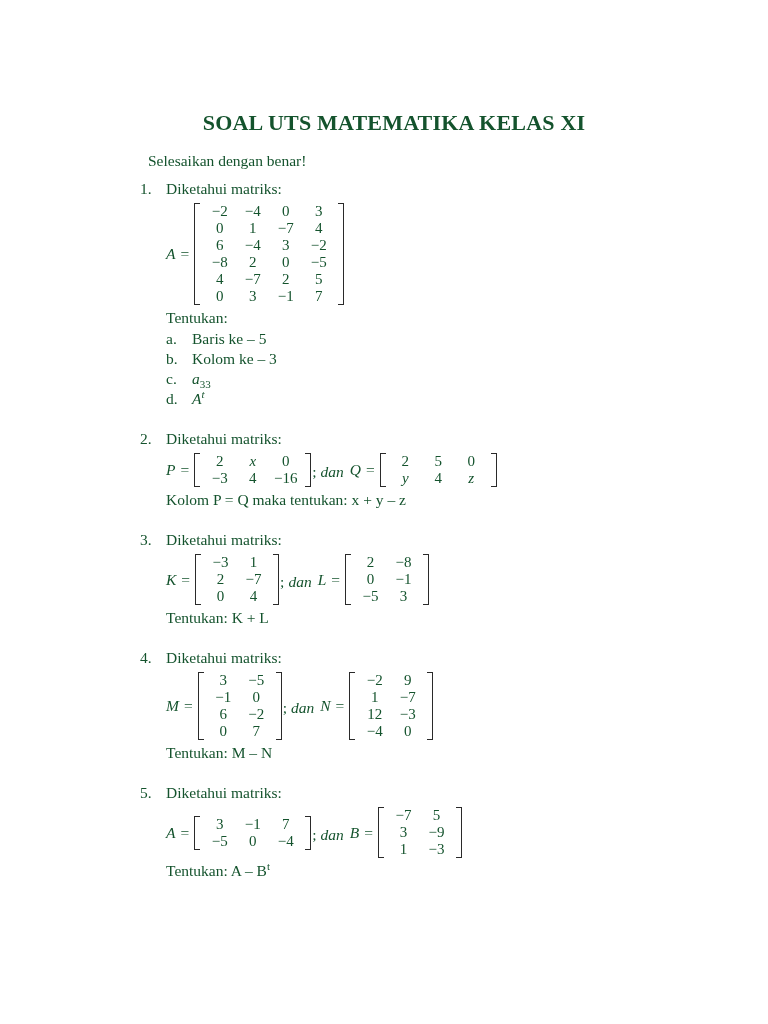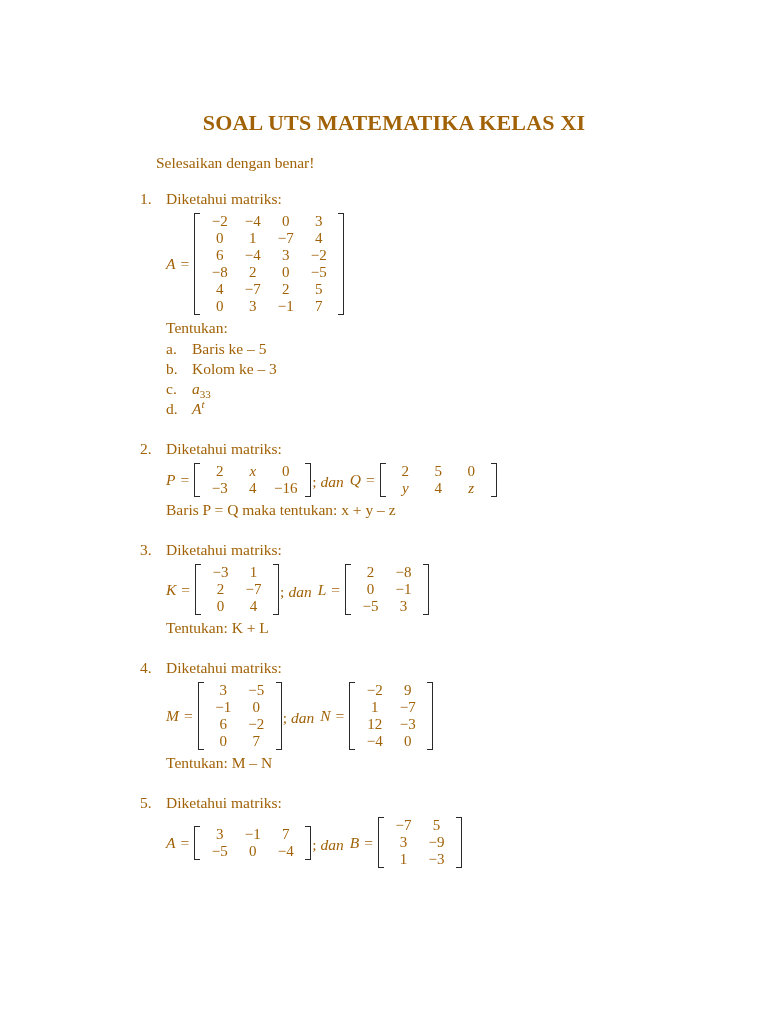--- a/index.html
+++ b/index.html
@@ -1,32 +1,32 @@
 <!DOCTYPE html>
 <html><head>
 <meta charset="utf-8">
 <style>
   * { box-sizing: border-box; }
   html, body { margin: 0; padding: 0; background: #ffffff; }
   .doc {
     width: 768px; height: 1024px; background: #ffffff;
     font-family: "Liberation Serif", serif;
-    color: #a16207;
+    color: #14532d;
     padding: 108px 120px 0 140px;
     overflow: hidden;
   }
   .title {
     text-align: center;
     font-weight: bold;
     font-size: 22px;
     line-height: 29px;
     margin: 0 0 14px 0;
     letter-spacing: 0.2px;
   }
-  .intro { font-size: 15.5px; line-height: 20px; margin: 16px; }
+  .intro { font-size: 15.5px; line-height: 20px; margin: 8px; }
   .q { margin: 0 0 20px 0; }
   .qhead { display: flex; font-size: 15.5px; line-height: 20px; }
   .qnum { width: 26px; flex: 0 0 26px; }
   .qbody { margin-left: 26px; }
   .eq { display: flex; align-items: center; margin: 3px 0 2px 0; font-size: 15.5px; }
   .mname { font-style: italic; font-family: "Liberation Serif", serif; }
   .meq { margin: 0 5px 0 5px; }
   .matrix { display: inline-flex; align-items: stretch; }
   .bl, .br { width: 6px; border: 1.6px solid #2a2a2a; margin: 1px 0; }
   .bl { border-right: none; }
@@ -151,21 +151,21 @@
               <span class="mcell">2</span>
               <span class="mcell">5</span>
               <span class="mcell">0</span>
               <span class="mcell mvar">y</span>
               <span class="mcell">4</span>
               <span class="mcell mvar">z</span>
             </span>
           <span class="br"></span>
         </span>
       </div>
-      <div class="task">Baris P = Q maka tentukan: x + y – z</div>
+      <div class="task">Kolom P = Q maka tentukan: x + y – z</div>
     </div>
   </div>
 
   <div class="q">
     <div class="qhead">
       <span class="qnum">3.</span>
       <span>Diketahui matriks:</span>
     </div>
     <div class="qbody">
       <div class="eq">
@@ -278,16 +278,19 @@
               <span class="mcell">−7</span>
               <span class="mcell">5</span>
               <span class="mcell">3</span>
               <span class="mcell">−9</span>
               <span class="mcell">1</span>
               <span class="mcell">−3</span>
             </span>
           <span class="br"></span>
         </span>
       </div>
+      <div class="task">
+        <span>Tentukan: A – B</span><sup>t</sup>
+      </div>
     </div>
   </div>
 
 </div>
 
 </body></html>

